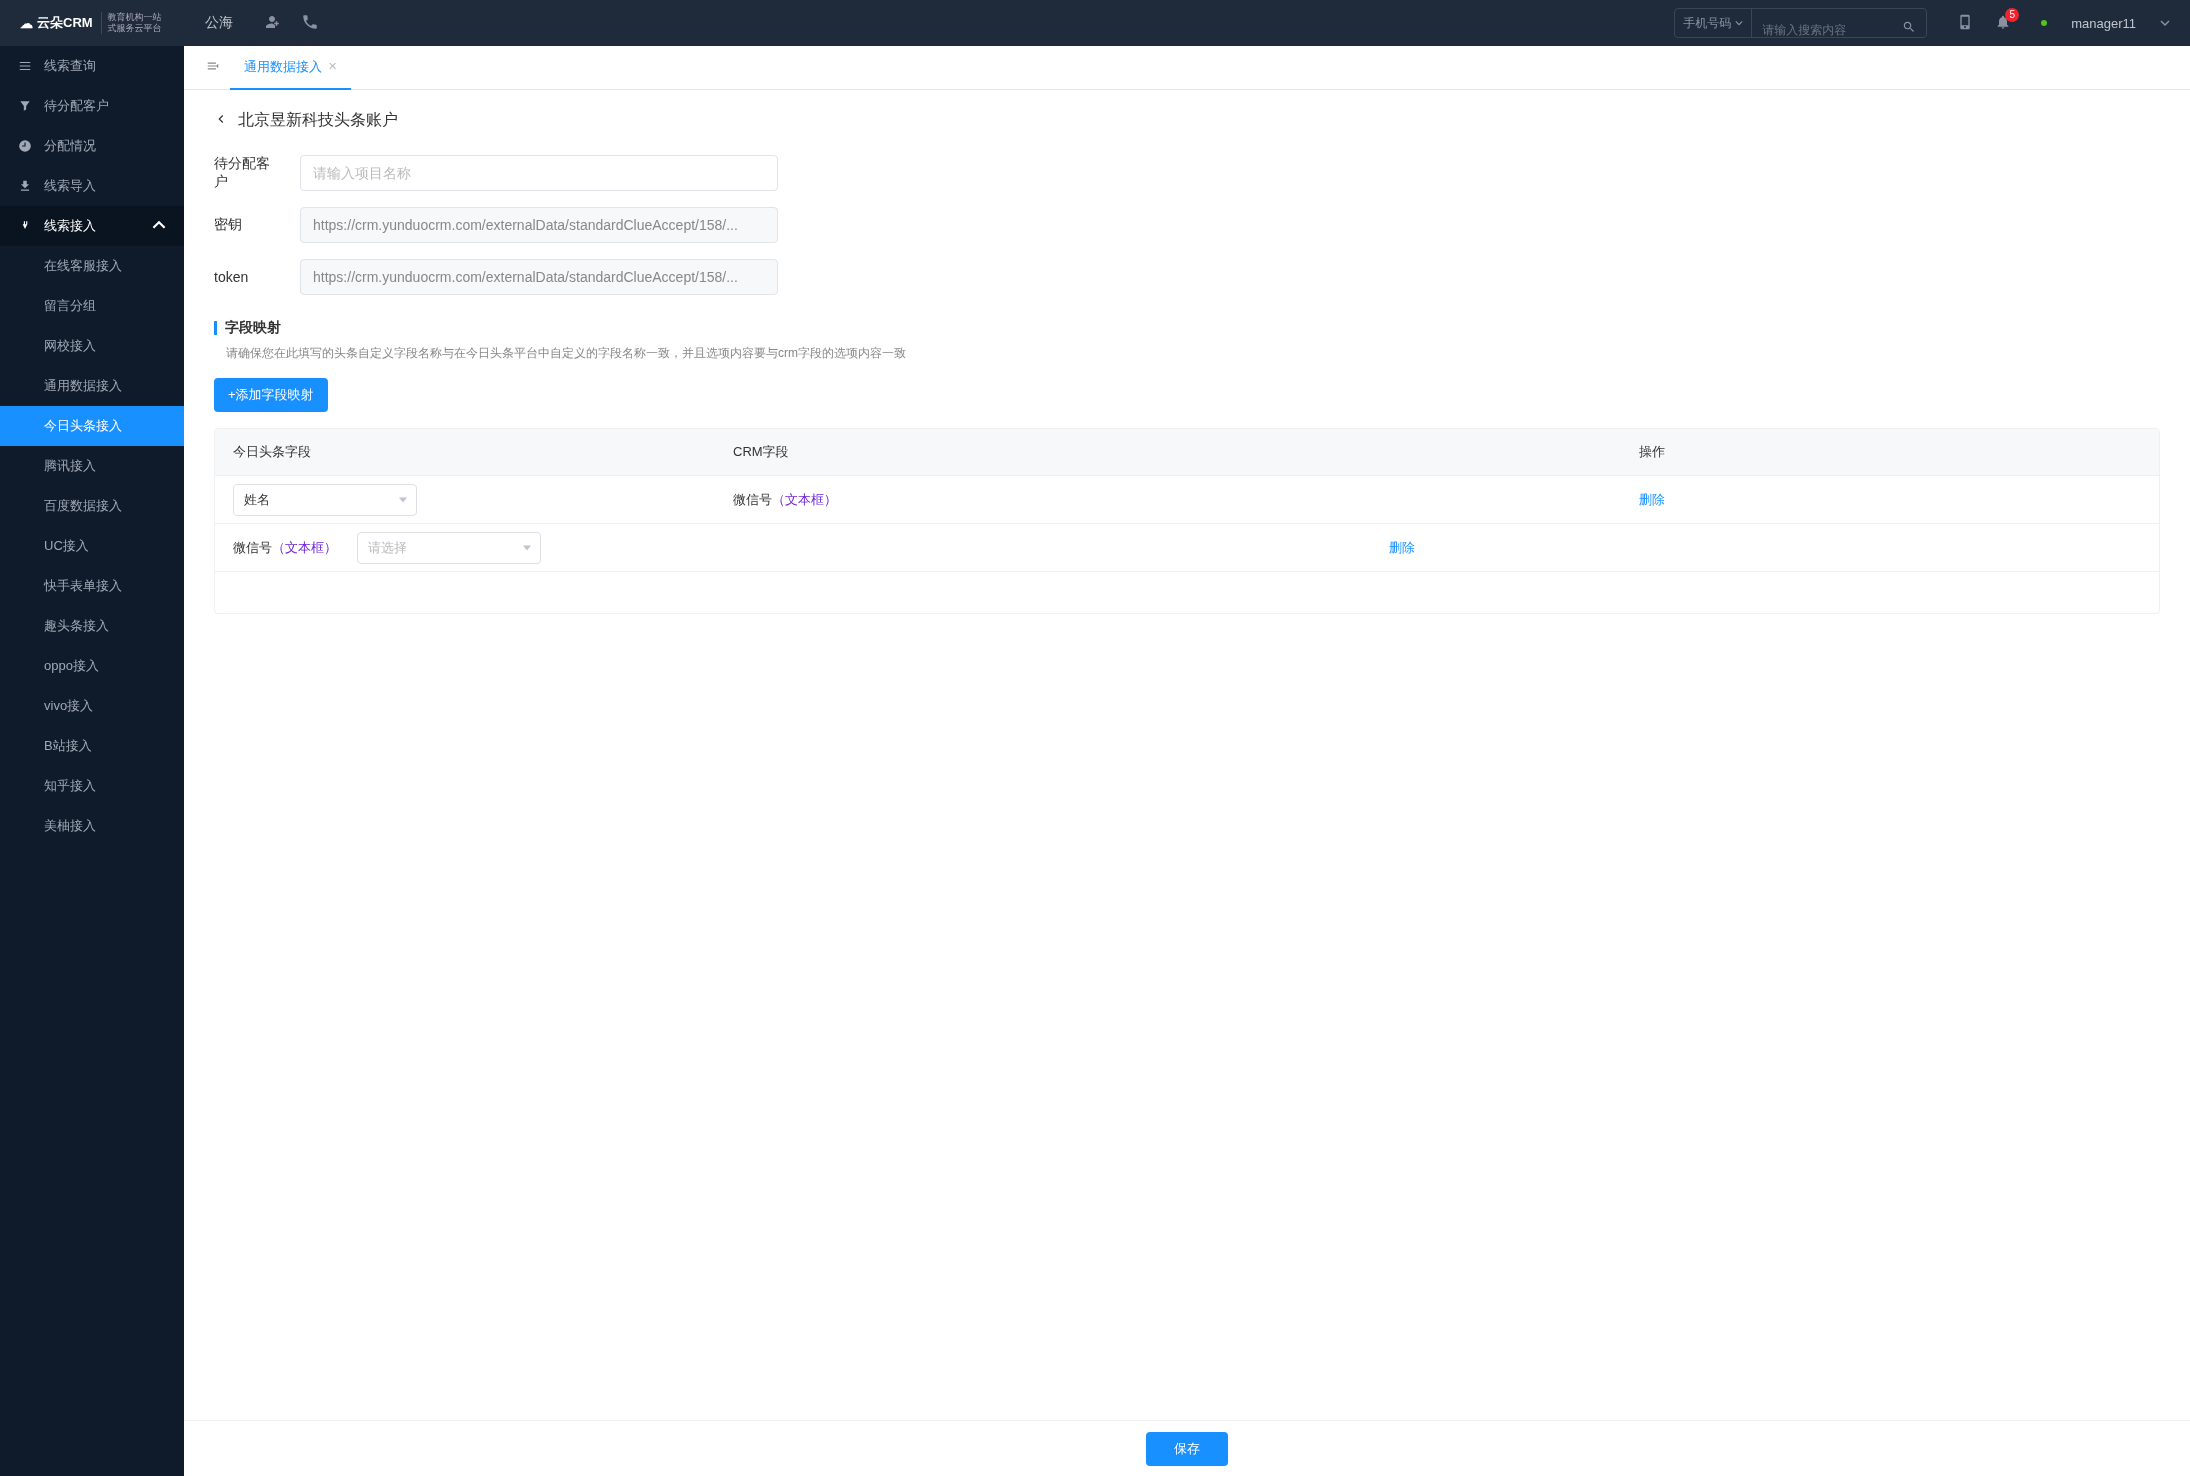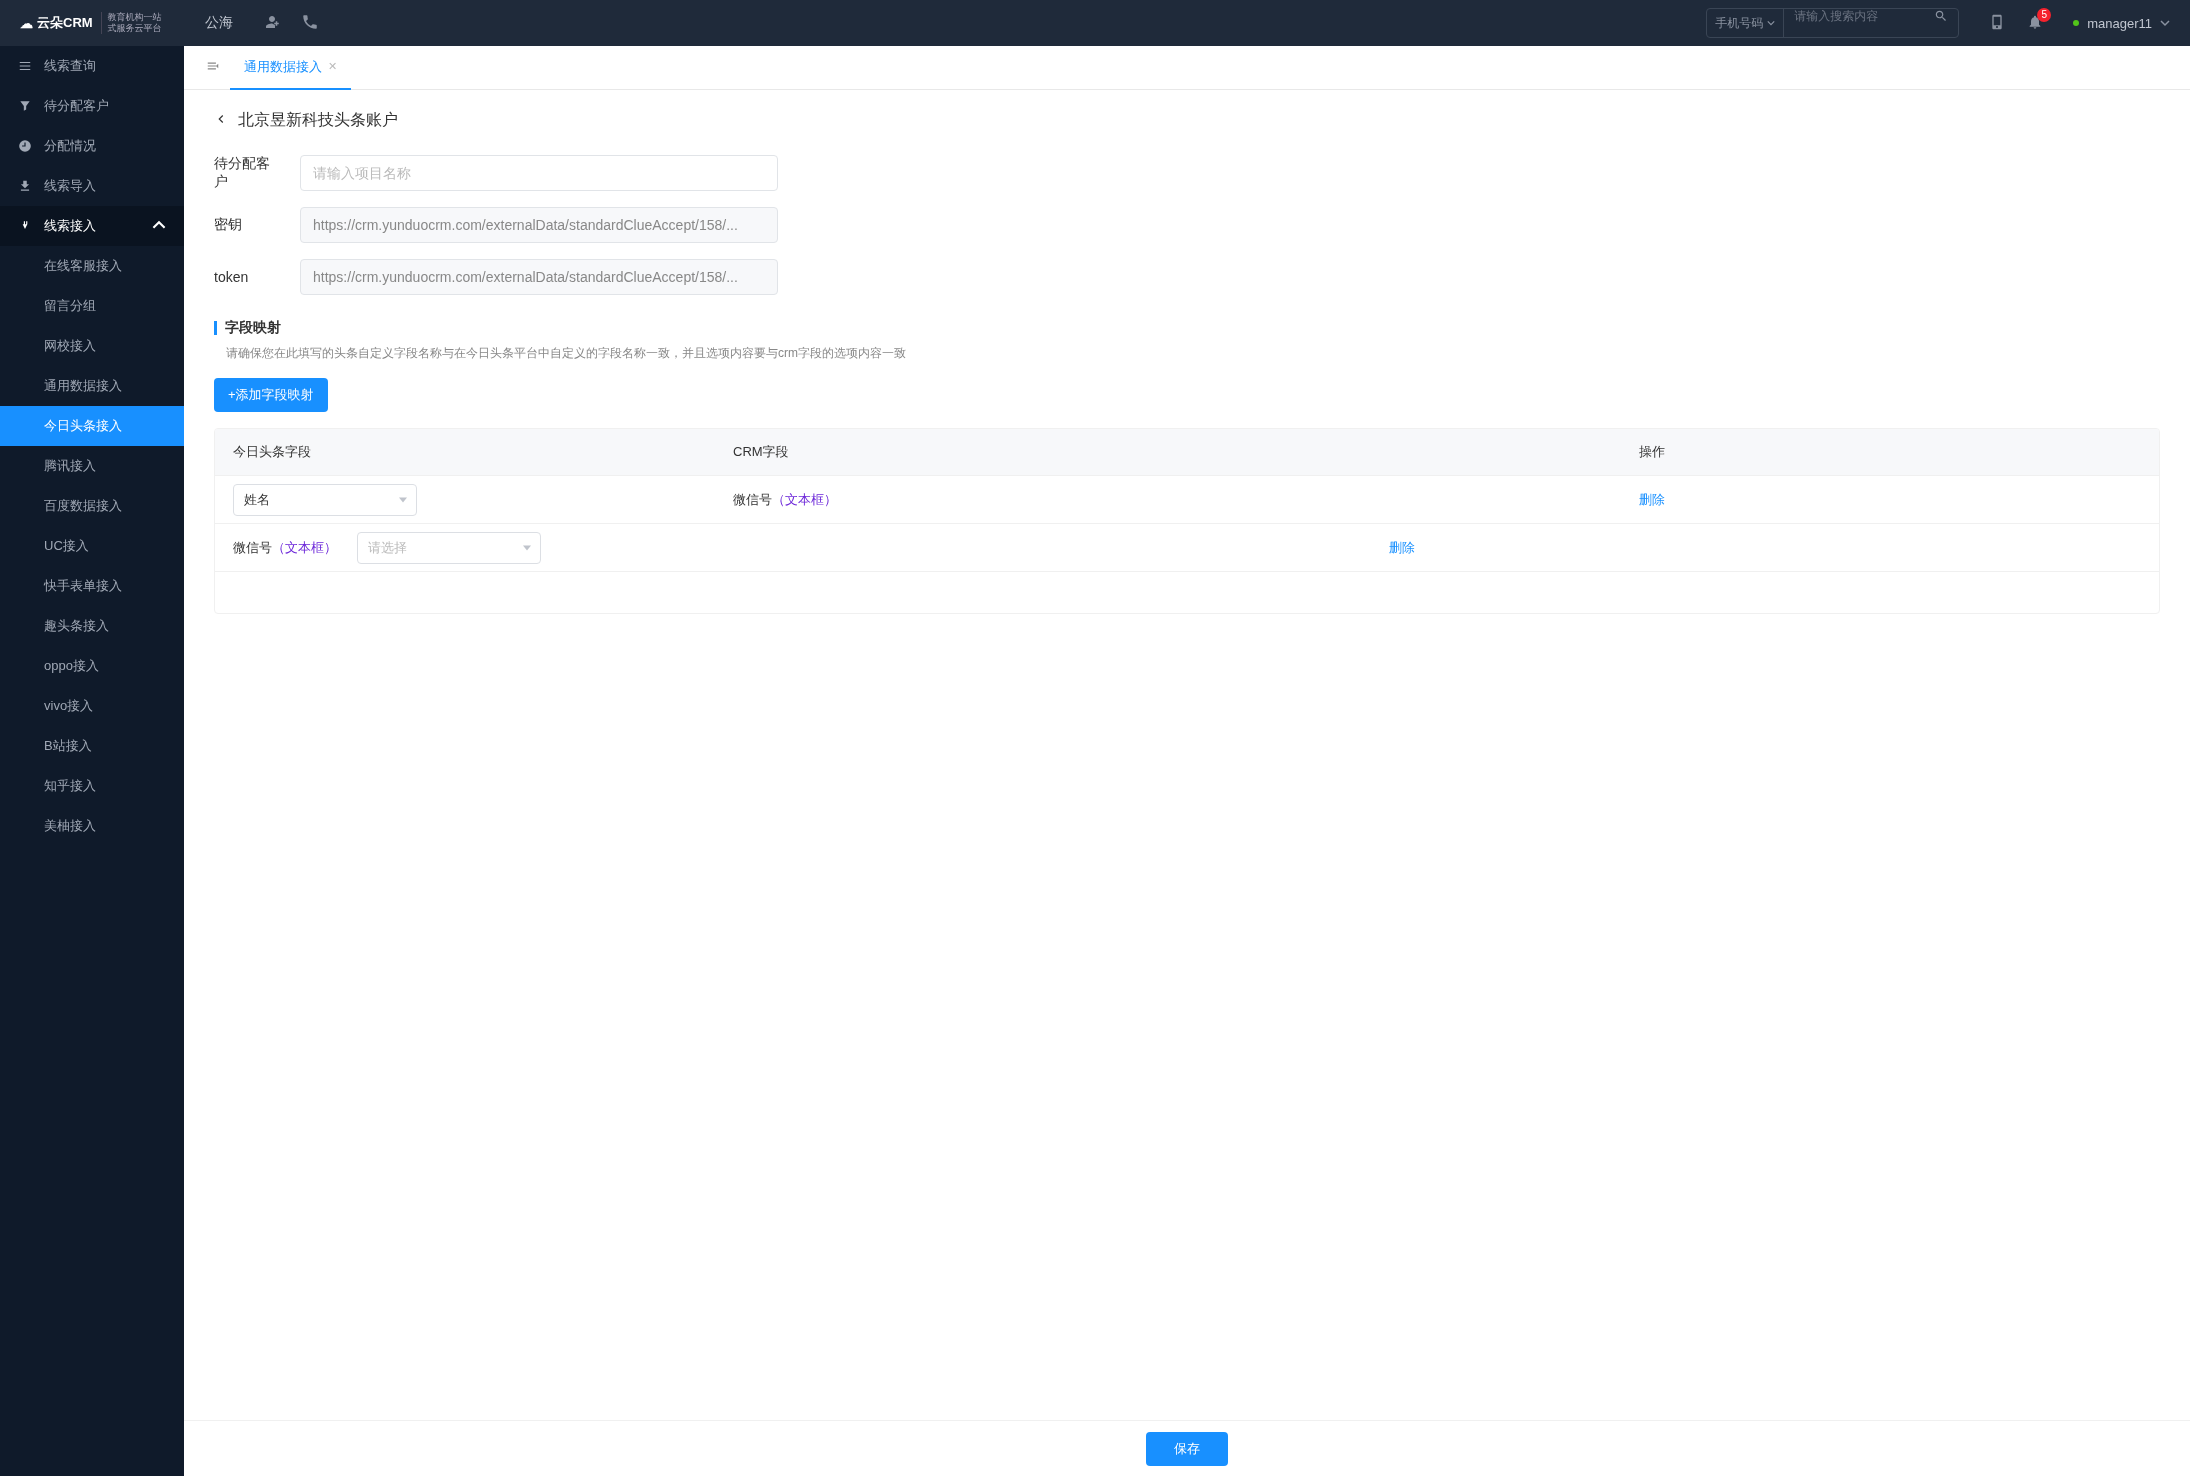--- a/index.html
+++ b/index.html
@@ -8,29 +8,29 @@
 .topbar { background: #1f2a3a; height: 46px; display: flex; align-items: center; padding: 0 20px; color: #fff; }
 .logo-block { display: flex; align-items: center; gap: 8px; width: 165px; }
 .logo-text { font-size: 13px; font-weight: 600; display: flex; align-items: center; gap: 4px; }
 .logo-sub { font-size: 9px; color: #aab; border-left: 1px solid #445; padding-left: 6px; line-height: 1.2; }
 .topnav { display: flex; gap: 30px; margin-left: 20px; flex-direction: column; }
 .topnav-item { color: #c0c6d0; font-size: 14px; cursor: pointer; padding: 12px 0; }
 .topnav-item.active { color: #fff; }
 .topicons { display: flex; gap: 20px; margin-left: 30px; align-items: center; }
 .topicons svg { width: 18px; height: 18px; fill: #8a92a0; }
 .spacer { flex: 1; }
-.search-wrap { display: flex; align-items: flex-start; border: 1px solid #3a4555; border-radius: 4px; height: 30px; overflow: hidden; }
+.search-wrap { display: flex; align-items: flex-end; border: 1px solid #3a4555; border-radius: 4px; height: 30px; overflow: hidden; }
 .search-prefix { padding: 0 8px; color: #8a92a0; font-size: 12px; display: flex; align-items: center; gap: 4px; border-right: 1px solid #3a4555; height: 100%; }
 .search-input { background: transparent; border: none; outline: none; color: #ccc; padding: 0 10px; width: 140px; font-size: 12px; }
 .search-input::placeholder { color: #6a7280; }
 .search-btn { padding: 0 10px; }
 .right-icons { display: flex; gap: 22px; margin-left: 30px; align-items: center; }
 .bell-wrap { position: relative; }
 .bell-badge { position: absolute; top: -6px; right: -8px; background: #f5222d; color: #fff; border-radius: 8px; font-size: 10px; padding: 0 4px; min-width: 14px; text-align: center; line-height: 14px; }
-.user-block { display: flex; align-items: center; gap: 8px; margin-left: 30px; color: #c0c6d0; font-size: 13px; }
+.user-block { display: flex; align-items: center; gap: 24px; margin-left: 30px; color: #c0c6d0; font-size: 13px; }
 .user-dot { width: 6px; height: 6px; border-radius: 50%; background: #52c41a; }
 
 .layout { display: flex; height: calc(100vh - 46px); }
 .sidebar { width: 184px; background: #0f1a2a; color: #a0a8b5; overflow-y: auto; flex-shrink: 0; }
 .sb-item { display: flex; align-items: center; gap: 12px; padding: 11px 18px; cursor: pointer; font-size: 13px; }
 .sb-item.current { background: #0a1320; color: #fff; }
 .sb-item.current-blue { background: #1890ff; color: #fff; }
 .sb-item svg { width: 14px; height: 14px; fill: currentColor; flex-shrink: 0; }
 .sb-sub { padding-left: 44px; }
 .sb-expand { margin-left: auto; }

